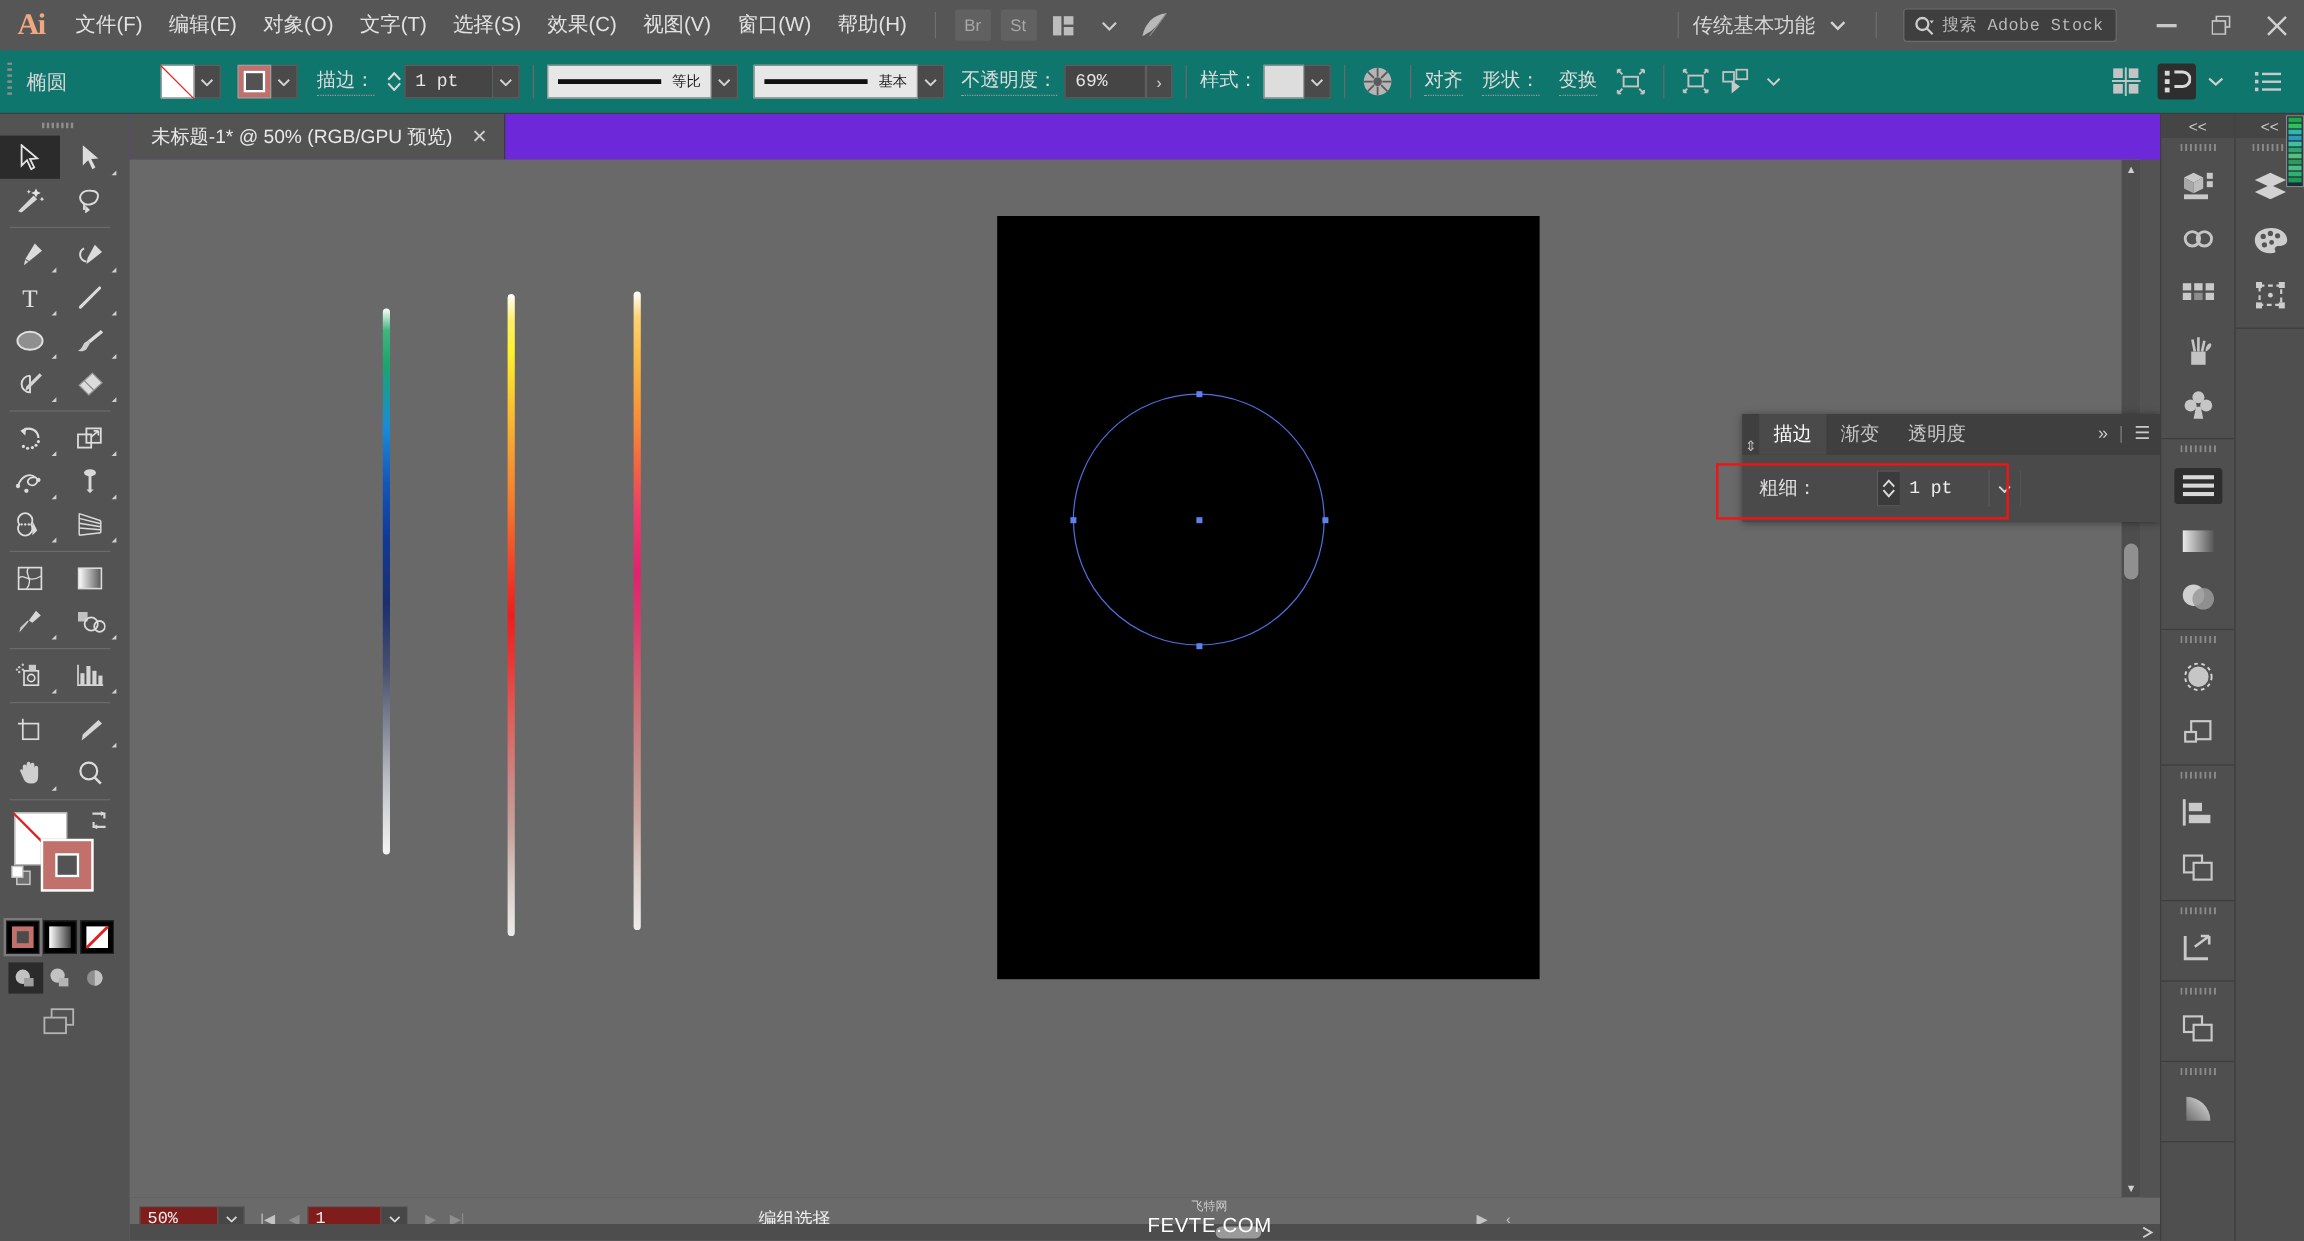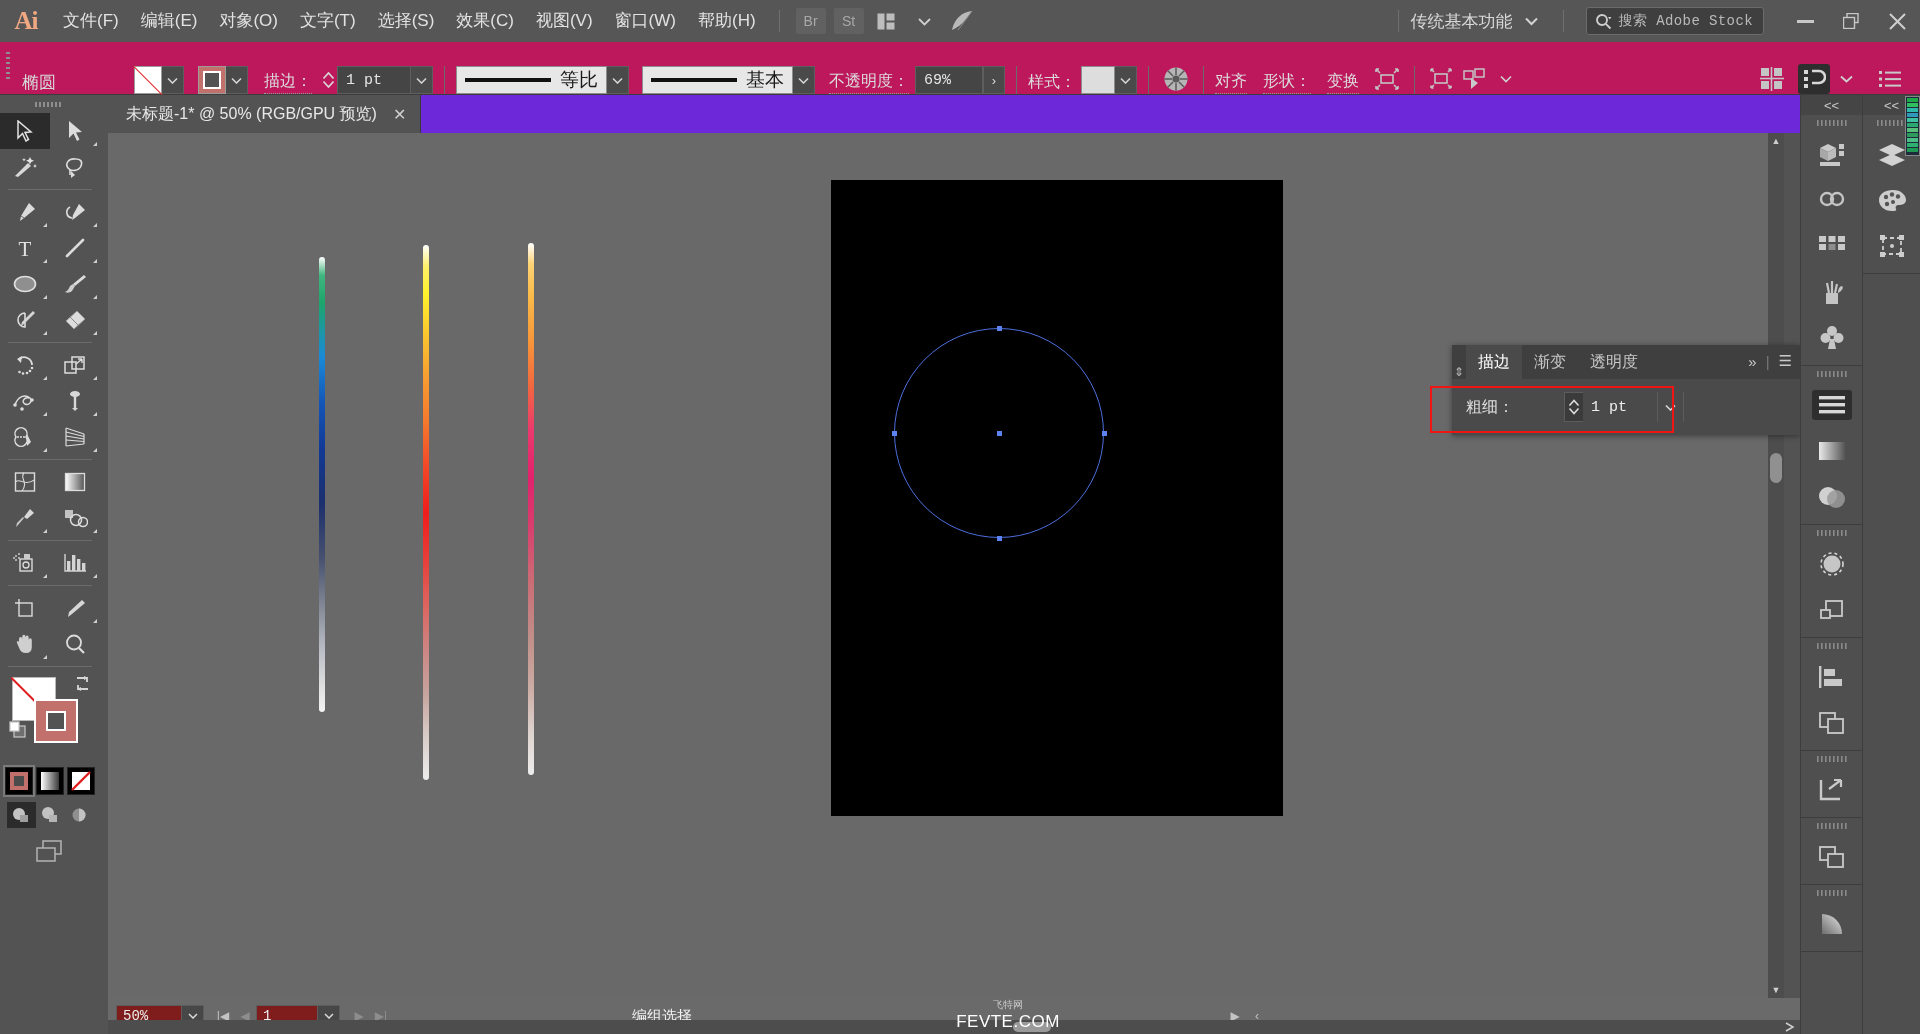--- a/index.html
+++ b/index.html
@@ -57,22 +57,22 @@
     font-family: "Liberation Mono", monospace; letter-spacing: .4px;
   }
   .wbtn {
     width: 46px; height: 42px;
     display: flex; align-items: center; justify-content: center;
   }
 
   
   #controlbar {
     position: absolute; left: 0; top: 42px; width: 1920px; height: 53px;
-    background: #be185d; border-bottom: 1px solid #3c3c3c;
-    display: flex; align-items: flex-end;
+    background: #0f766e; border-bottom: 1px solid #3c3c3c;
+    display: flex; align-items: center;
   }
   #cb-grip {
     width: 16px; height: 53px; display: flex; align-items: center;
     justify-content: center;
   }
   #cb-objtype {
     font-size: 17px; color: #d5d5d5; width: 118px; padding-left: 6px;
   }
   .swatch-wrap { display: flex; align-items: center; }
   .swatch {
@@ -110,21 +110,21 @@
     padding: 0 8px; font-family: "Liberation Mono", monospace;
   }
   .profile-combo {
     display: flex; align-items: center; height: 28px;
   }
   .profile-box {
     height: 28px; background: #e7e7e7; display: flex; align-items: center;
     padding: 0 8px; gap: 9px; border: 1px solid #8c8c8c;
   }
   .profile-box .pline { width: 86px; height: 4px; background: #111; }
-  .profile-box .pname { font-size: 19px; color: #1a1a1a; }
+  .profile-box .pname { font-size: 12px; color: #1a1a1a; }
   .cb-sep { width: 1px; height: 28px; background: #6a6a6a; margin: 0 11px; }
   .style-swatch {
     width: 34px; height: 28px; background: #dddddd; border: 1px solid #8c8c8c;
   }
   .arrow-btn {
     width: 22px; height: 28px; background: #4a4a4a; border: 1px solid #5e5e5e;
     display: flex; align-items: center; justify-content: center;
     color: #dcdcdc; font-size: 13px;
   }
   .cb-icon {

